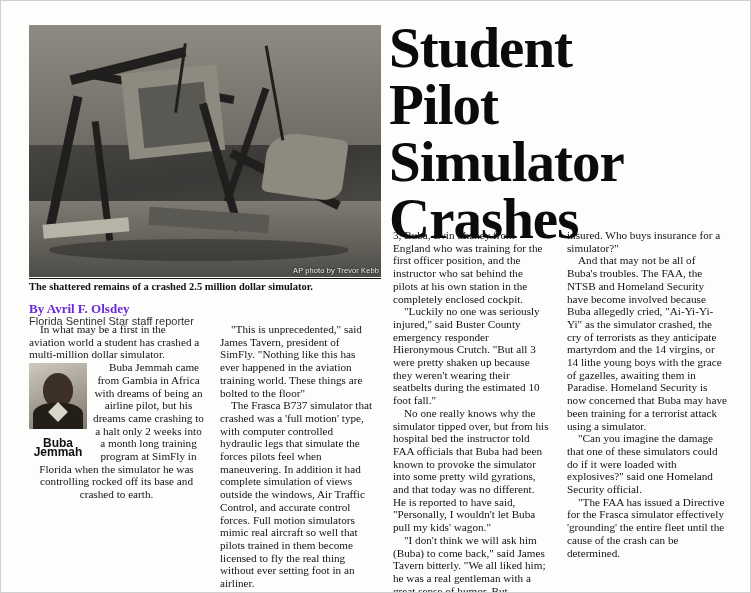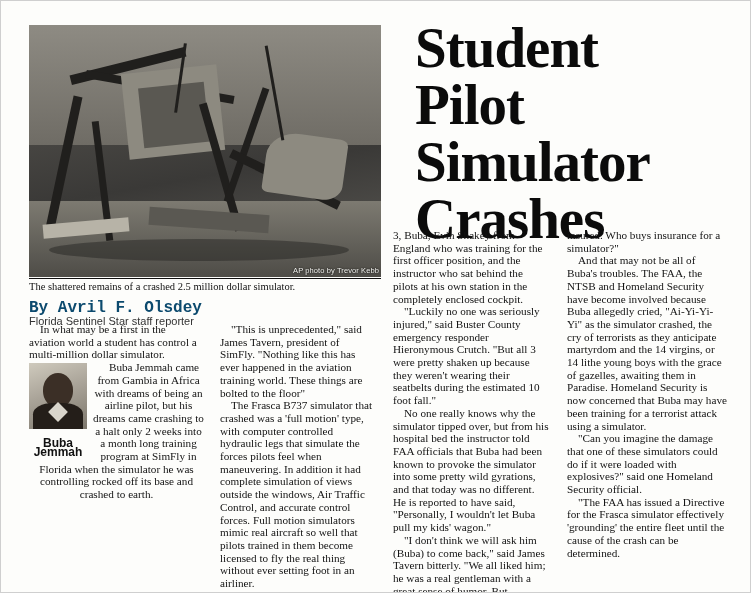--- a/index.html
+++ b/index.html
@@ -61,60 +61,60 @@
     font-size: 7.5px;
     letter-spacing: .1px;
     text-shadow: 0 0 2px #000;
   }
   #photo-caption {
     position: absolute;
     left: 0;
     top: 256px;
     width: 352px;
     font-family: "Liberation Serif", serif;
-    font-weight: normal;
+    font-weight: bold;
     font-size: 10.5px;
     line-height: 12px;
     color: #111;
   }
   #caption-rule {
     position: absolute;
     left: 0;
     top: 253px;
     width: 352px;
     height: 1px;
     background: #111;
   }
   
   #headline {
     position: absolute;
-    left: 414px;
+    left: 388px;
     top: 18px;
     width: 330px;
     font-family: "Liberation Serif", serif;
     font-weight: bold;
     font-size: 57px;
     line-height: 57px;
     letter-spacing: -1px;
     color: #0b0b0b;
   }
   #headline div { white-space: nowrap; }
   
   #byline {
     position: absolute;
     left: 28px;
     top: 300px;
     width: 175px;
   }
   #byline .author {
-    font-family: Liberation Mono, monospace;
-    font-weight: bold;
-    font-size: 16px;
+    font-family: Liberation Serif, serif;
+    font-weight: bold;
+    font-size: 13px;
     line-height: 15px;
-    color: #0c4a6e;
+    color: #6d28d9;
   }
   #byline .org {
     font-family: "Liberation Sans", sans-serif;
     font-size: 11px;
     line-height: 9px;
     color: #333;
     margin-top: 1px;
   }
   
   .col {
@@ -222,21 +222,21 @@
     <div>Simulator</div>
     <div>Crashes</div>
   </div>
 
   <div id="byline">
     <div class="author">By Avril F. Olsdey</div>
     <div class="org">Florida Sentinel Star staff reporter</div>
   </div>
 
   <div class="col" id="col1">
-    <p>In what may be a first in the aviation world a student has control a multi-million dollar simulator.</p>
+    <p>In what may be a first in the aviation world a student has crashed a multi-million dollar simulator.</p>
     <div id="mug">
       <div id="mug-photo">
         <div id="mug-head"></div>
         <div id="mug-body"></div>
         <div id="mug-collar"></div>
       </div>
       <div id="mug-caption">Buba Jemmah</div>
     </div>
     <p class="flowtext">Buba Jemmah came from Gambia in Africa with dreams of being an airline pilot, but his dreams came crashing to a halt only 2 weeks into a month long training program at SimFly in Florida when the simulator he was controlling rocked off its base and crashed to earth.</p>
   </div>

